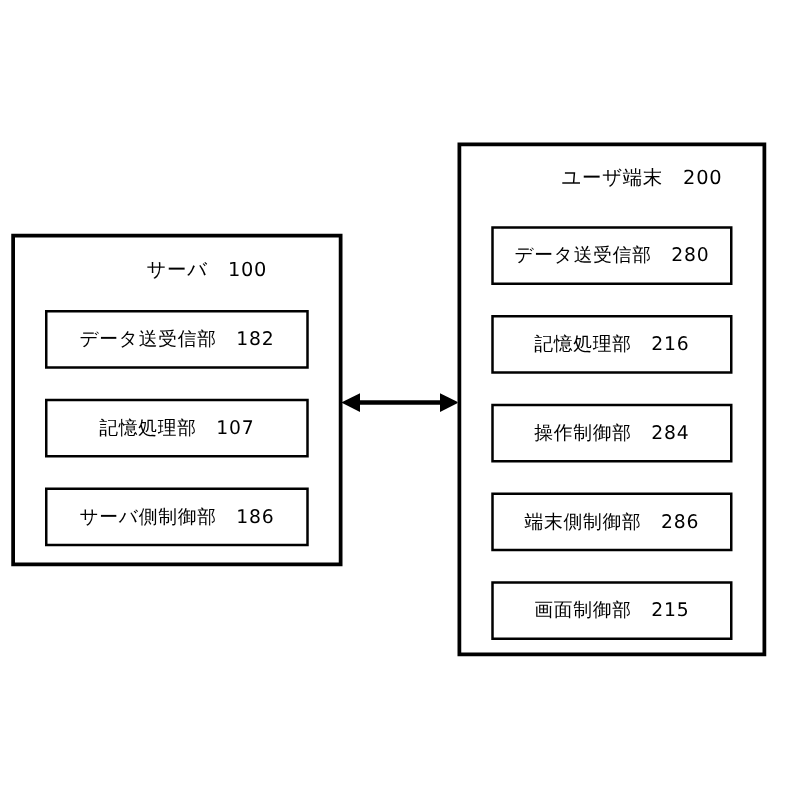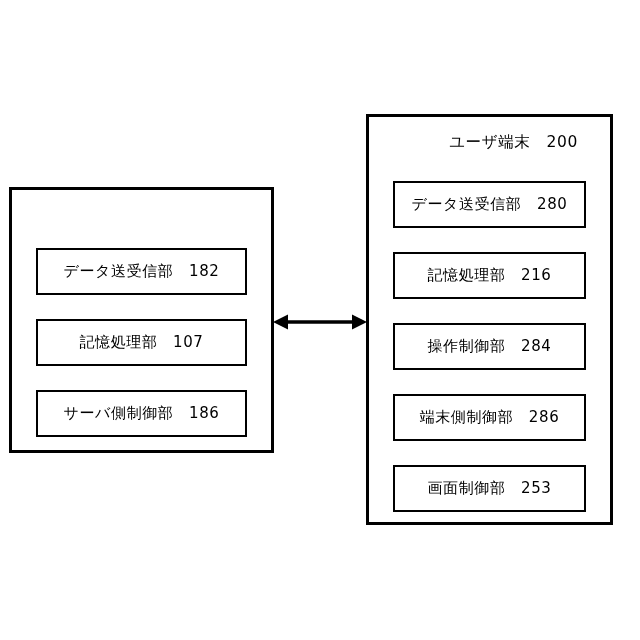--- a/index.html
+++ b/index.html
@@ -92,20 +92,21 @@
     width: 98px;
     height: 32px;
   }
 </style>
 </head>
 <body>
 
 <div id="canvas">
 
   <div class="sys-box" id="server-box">
+    <div class="sys-title" id="server-title">サーバ　100</div>
 
     <div class="modules" id="server-modules">
       <div class="module">
         <span class="module-label">データ送受信部　182</span>
       </div>
       <div class="module">
         <span class="module-label">記憶処理部　107</span>
       </div>
       <div class="module">
         <span class="module-label">サーバ側制御部　186</span>
@@ -129,18 +130,18 @@
       <div class="module">
         <span class="module-label">記憶処理部　216</span>
       </div>
       <div class="module">
         <span class="module-label">操作制御部　284</span>
       </div>
       <div class="module">
         <span class="module-label">端末側制御部　286</span>
       </div>
       <div class="module">
-        <span class="module-label">画面制御部　253</span>
+        <span class="module-label">画面制御部　215</span>
       </div>
     </div>
   </div>
 
 </div>
 
 </body></html>

